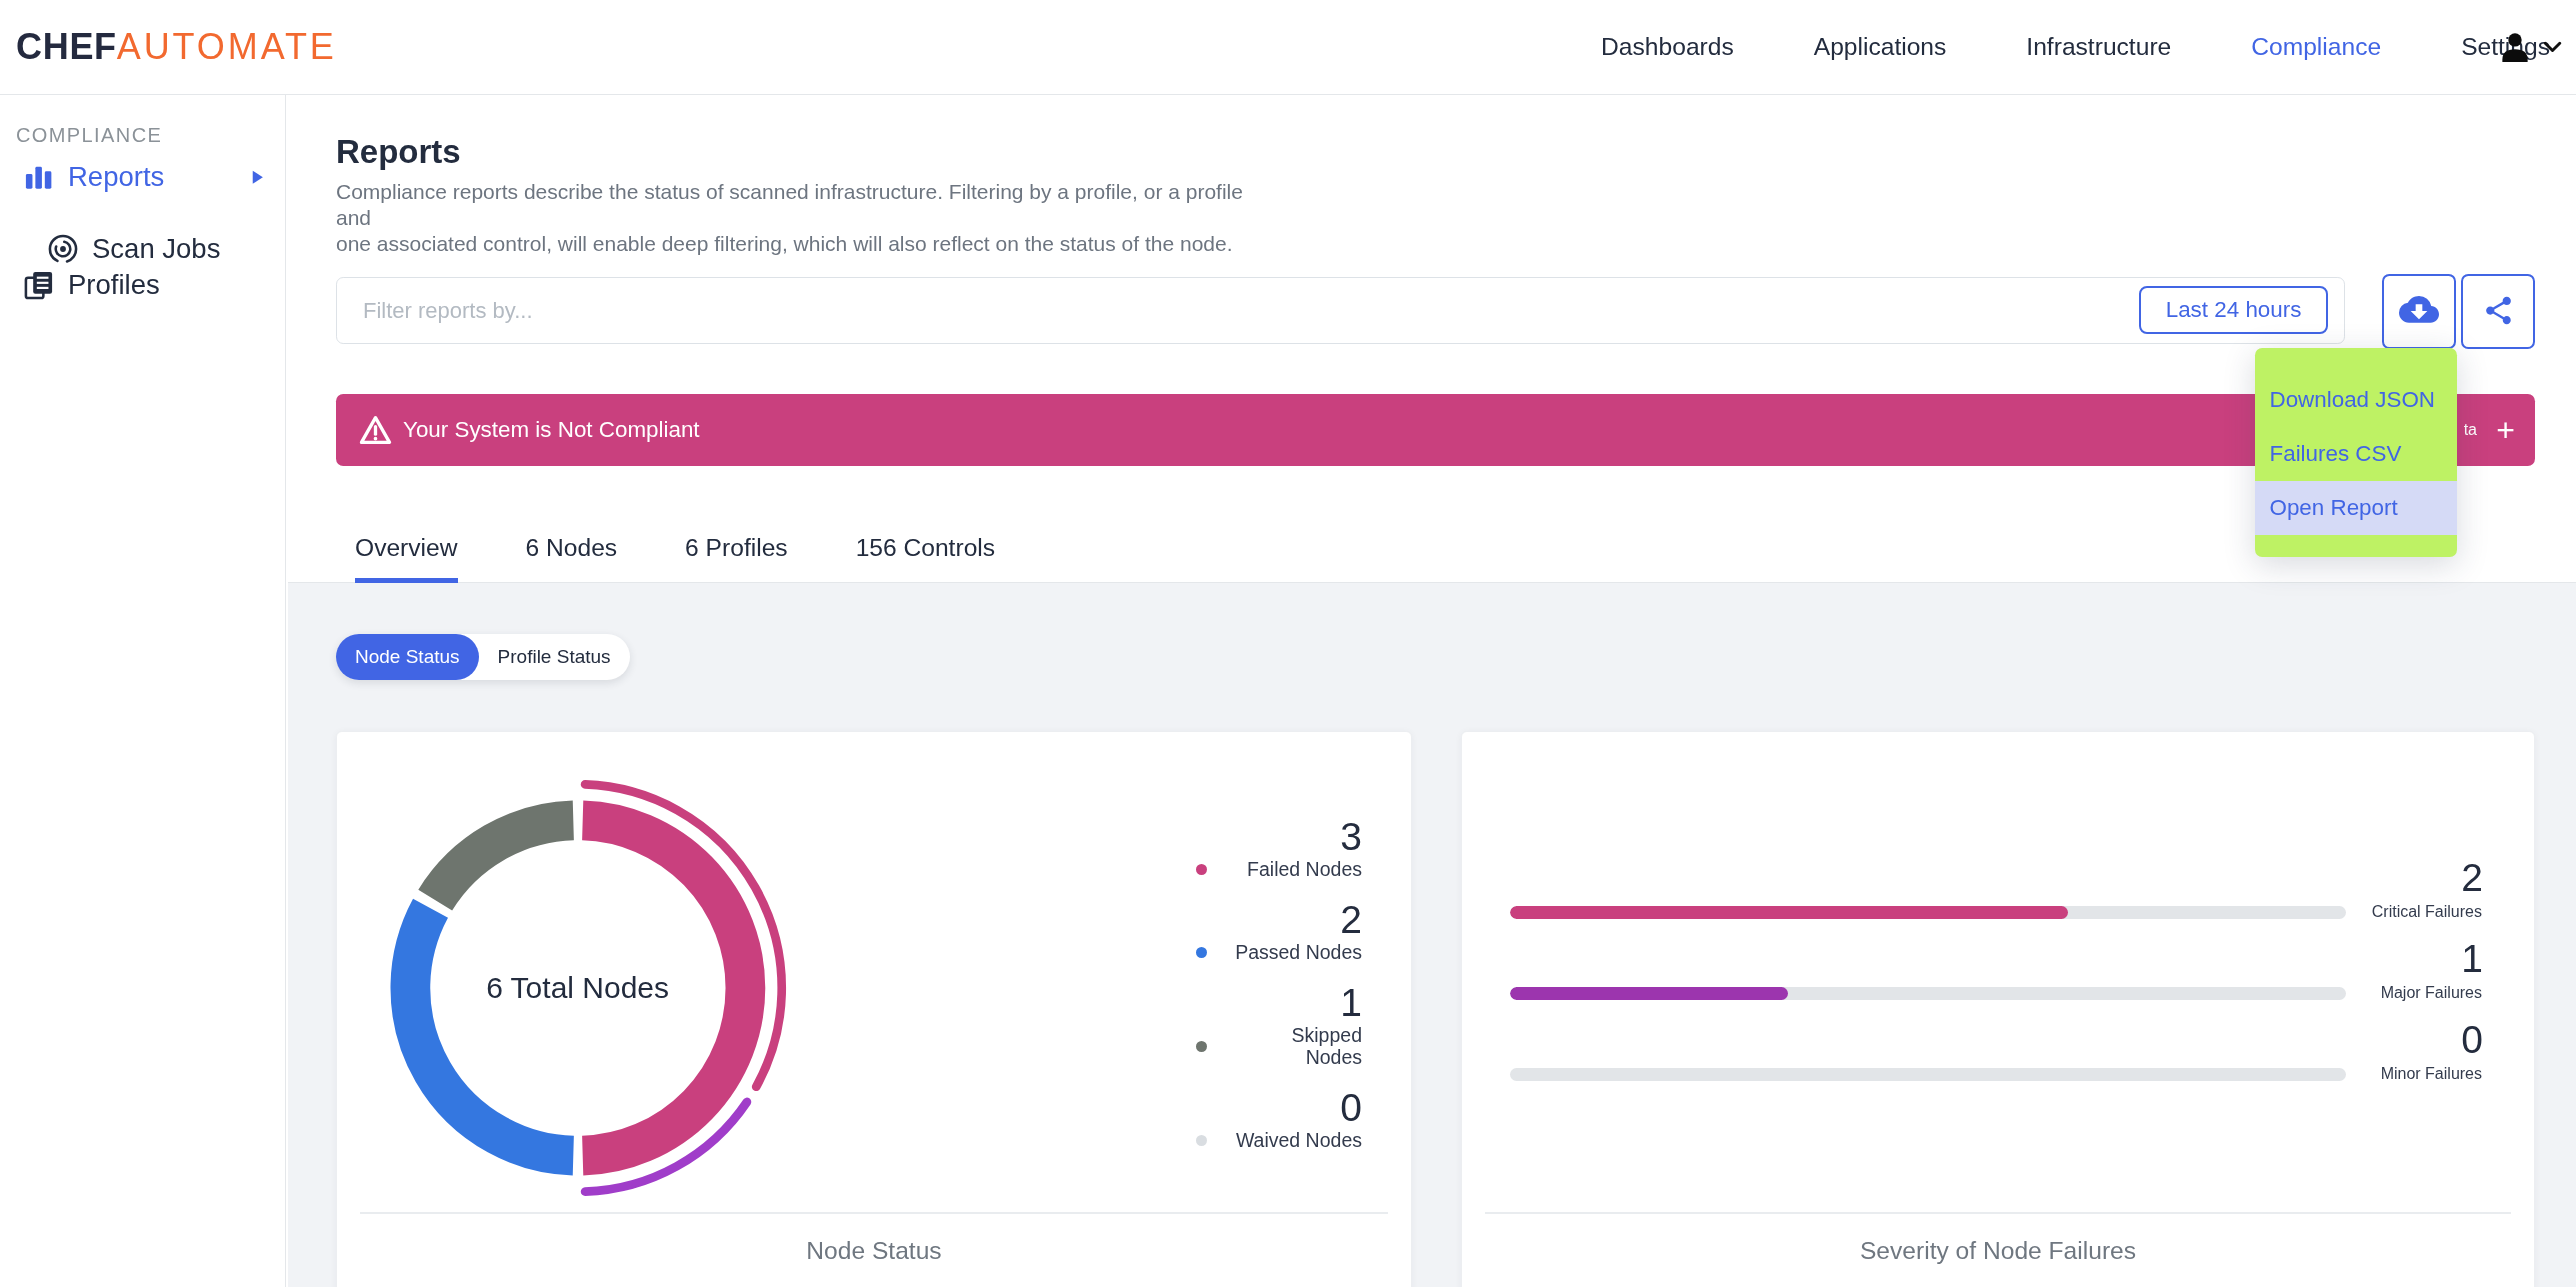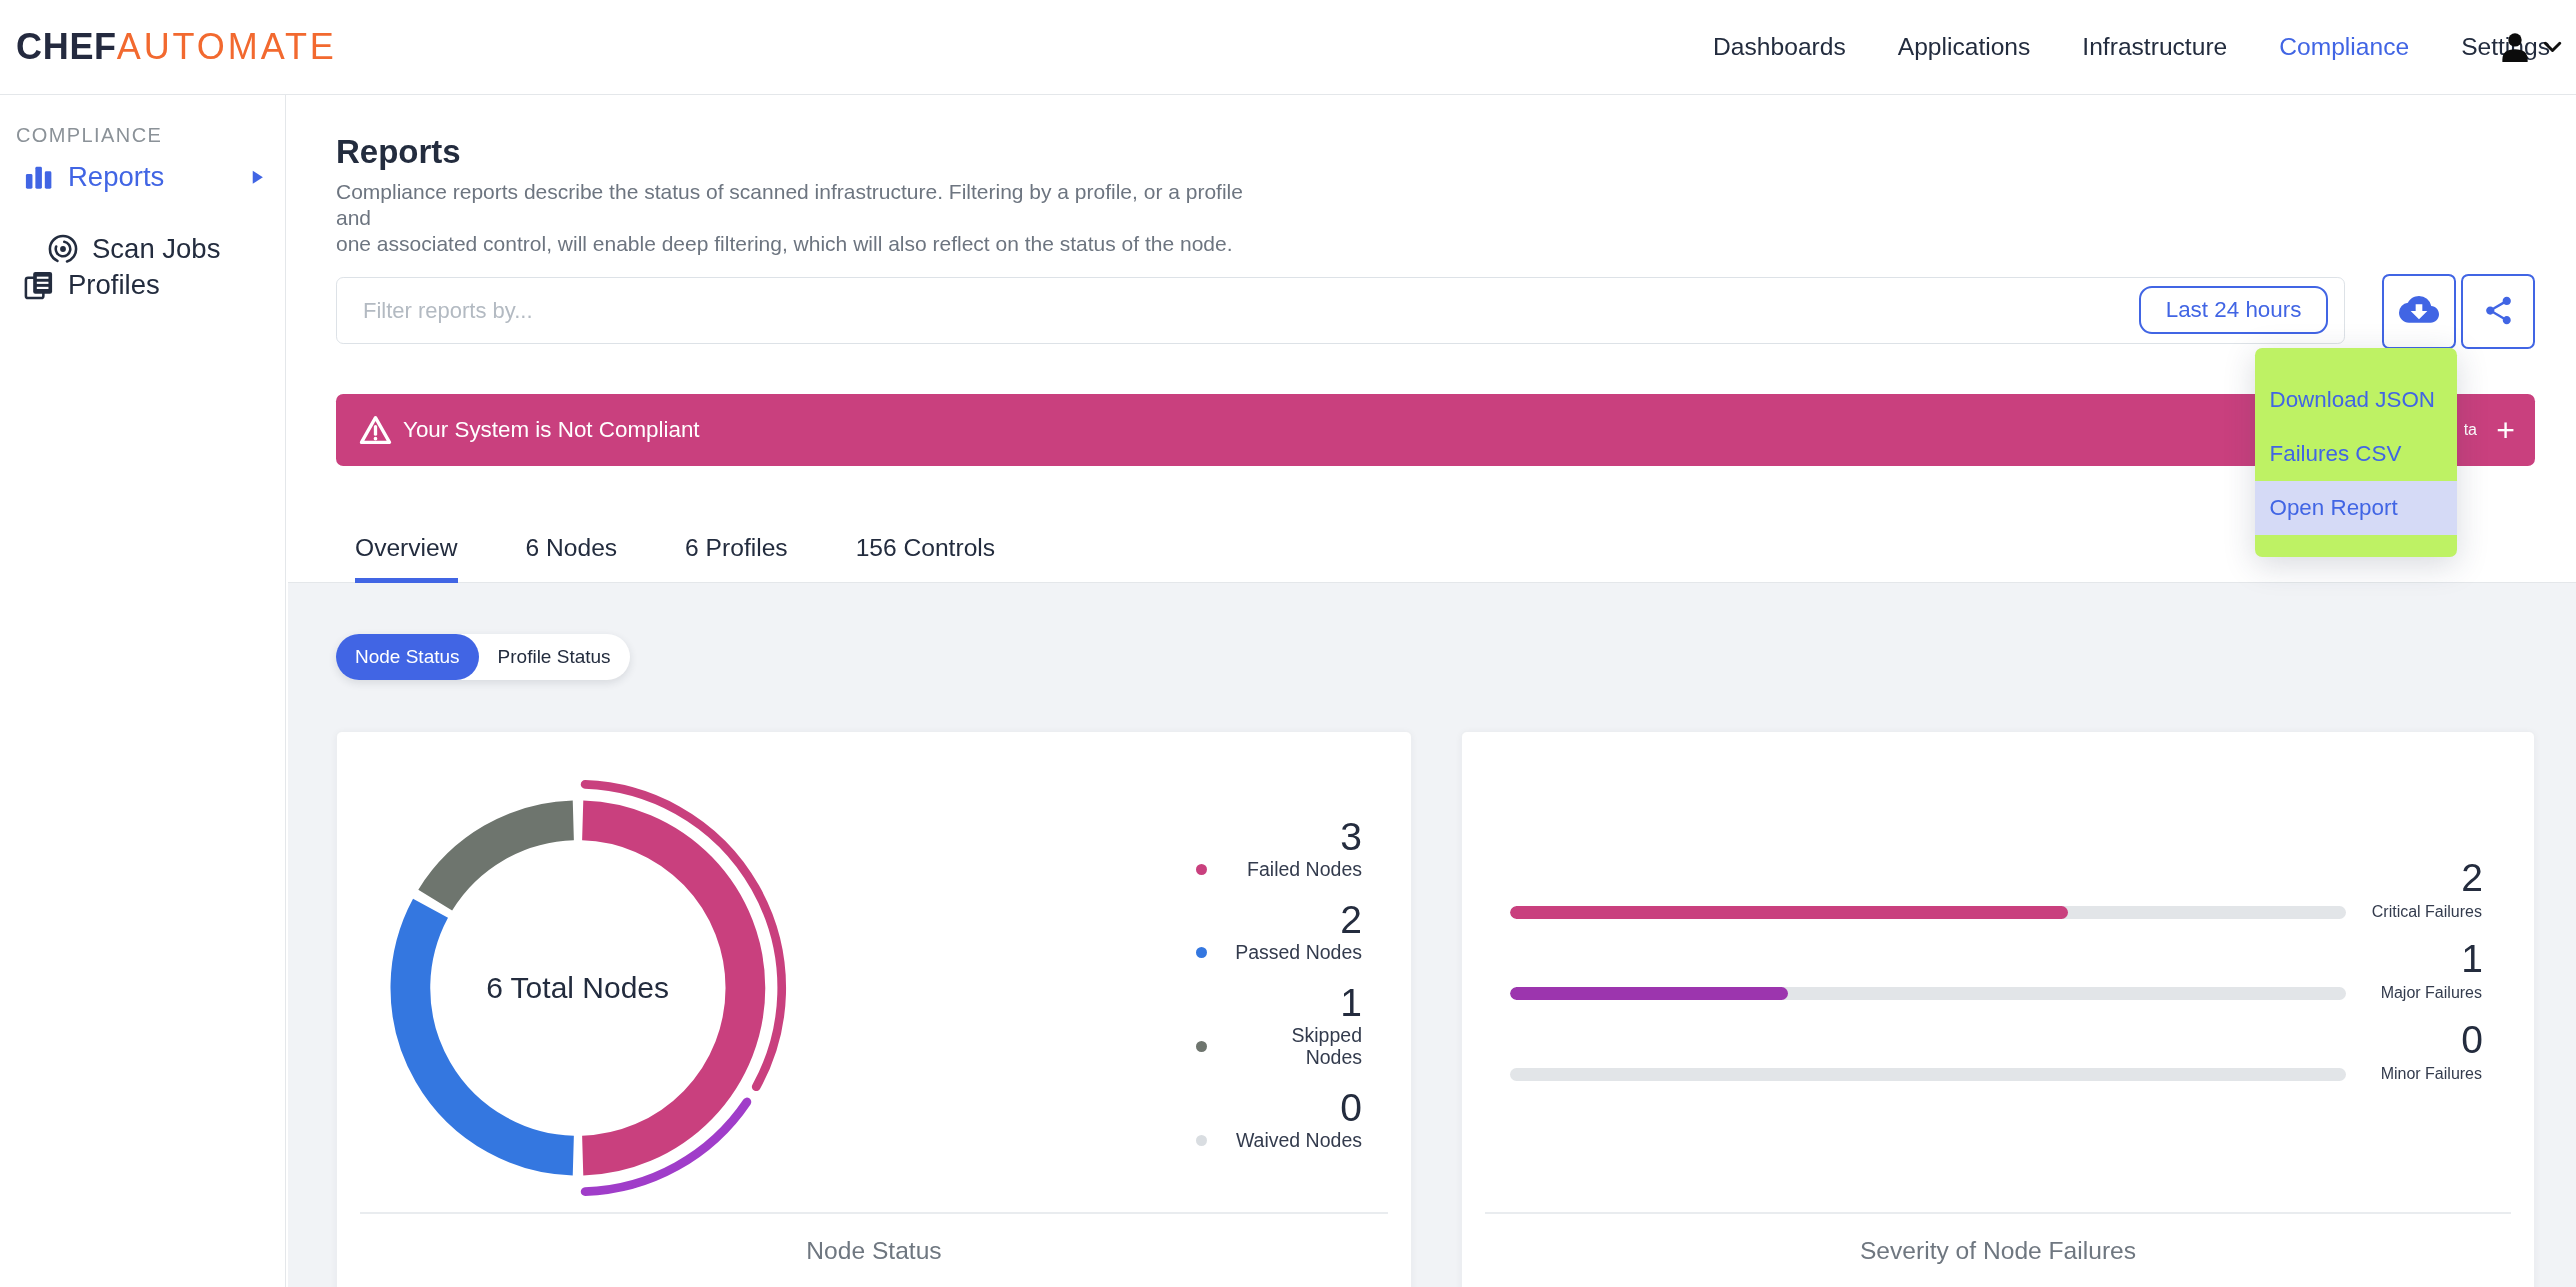--- a/index.html
+++ b/index.html
@@ -4,21 +4,21 @@
 <style>
   * { margin:0; padding:0; box-sizing:border-box; }
   html,body { width:2576px; height:1288px; }
   body { font-family:"Liberation Sans", sans-serif; background:#ffffff; position:relative; overflow:hidden; color:#232c3e; }
 
   
   .topnav { position:absolute; top:0; left:0; width:2576px; height:95px; background:#fff; border-bottom:1.4px solid #e4e7ea; display:flex; align-items:center; z-index:50;justify-content:space-between; }
   .logo { margin-left:16px; font-size:36px; letter-spacing:0.7px; white-space:nowrap; }
   .logo .chef { font-weight:800; color:#242a3f; }
   .logo .automate { font-weight:400; color:#f2692f; letter-spacing:2.9px; }
-  .nav-links { display:flex; margin-left:24.6px; }
+  .nav-links { display:flex; margin-left:24.6px;gap:28px; }
   .nav-link { font-size:24.6px; color:#232c3e; padding:0 26px; cursor:pointer; }
   .nav-link.active { color:#4165e4; }
   .user-area { position:absolute; right:14.5px; top:0; height:95px; display:flex; align-items:center; gap:11.6px; }
 
   
   .sidebar { position:absolute; top:95px; left:0; width:286px; bottom:0; background:#fff; border-right:1.4px solid #e4e7ea; z-index:40; }
   .side-section { position:absolute; top:29px; left:16px; font-size:20px; color:#8b9298; letter-spacing:1.4px; }
   .side-item { position:absolute; left:0; width:100%; height:54px; display:flex; align-items:center; cursor:pointer; }
   .side-item .s-icon { position:absolute; left:23px; width:32px; height:32px; }
   .side-item .s-label { position:absolute; left:68px; font-size:27.5px; color:#232c3e; }
@@ -30,21 +30,21 @@
   .main { position:absolute; left:288px; top:95px; right:0; bottom:0; background:#fff; }
   .gray-zone { position:absolute; left:0; right:0; top:487px; bottom:0; background:#f1f3f6; border-top:1.4px solid #e4e7ea; }
 
   .page-title { position:absolute; top:38px; left:48px; font-size:33px; font-weight:600; color:#232c3e; }
   .page-desc { position:absolute; top:84px; left:48px; width:925px; font-size:21px; line-height:26px; color:#6d7580; white-space:pre-line; }
 
   
   .filterbar { position:absolute; top:182px; left:48px; width:2009px; height:67px; background:#fff; border:1.4px solid #dde2e7; border-radius:7.2px; }
   .filter-input { position:absolute; left:0; top:0; width:1793px; height:100%; border:none; outline:none; background:transparent; padding-left:26px; font-size:22px; font-family:"Liberation Sans",sans-serif; color:#3c4354; }
   .filter-input::placeholder { color:#b3bac2; }
-  .range-btn { position:absolute; right:16px; top:8px; height:48px; padding:0 24.6px; border:2.2px solid #4165e4; border-radius:13px; background:#fff; color:#4165e4; font-size:22.4px; display:flex; align-items:center; cursor:pointer; white-space:nowrap; }
+  .range-btn { position:absolute; right:16px; top:8px; height:48px; padding:0 24.6px; border:2.2px solid #4165e4; border-radius:8px; background:#fff; color:#4165e4; font-size:22.4px; display:flex; align-items:center; cursor:pointer; white-space:nowrap; }
   .icon-btn { position:absolute; top:179px; width:74px; height:75px; background:#fff; border:2.2px solid #4165e4; border-radius:7.2px; display:flex; align-items:center; justify-content:center; cursor:pointer; }
   .btn-download { left:2094px; }
   .btn-share { left:2173px; }
 
   
   .banner { position:absolute; top:299px; left:48px; width:2199px; height:72px; background:#c9407e; border-radius:7.2px; color:#fff; z-index:5; }
   .banner-icon { position:absolute; left:23px; top:19.5px; width:33px; height:32px; }
   .banner-text { position:absolute; left:67px; top:0; height:72px; display:flex; align-items:center; font-size:22.4px; }
   .banner-ta { position:absolute; right:58px; top:0; height:72px; display:flex; align-items:center; font-size:16px; }
   .banner-plus { position:absolute; right:20px; top:0; height:72px; display:flex; align-items:center; font-size:32px; font-weight:300; cursor:pointer; }

